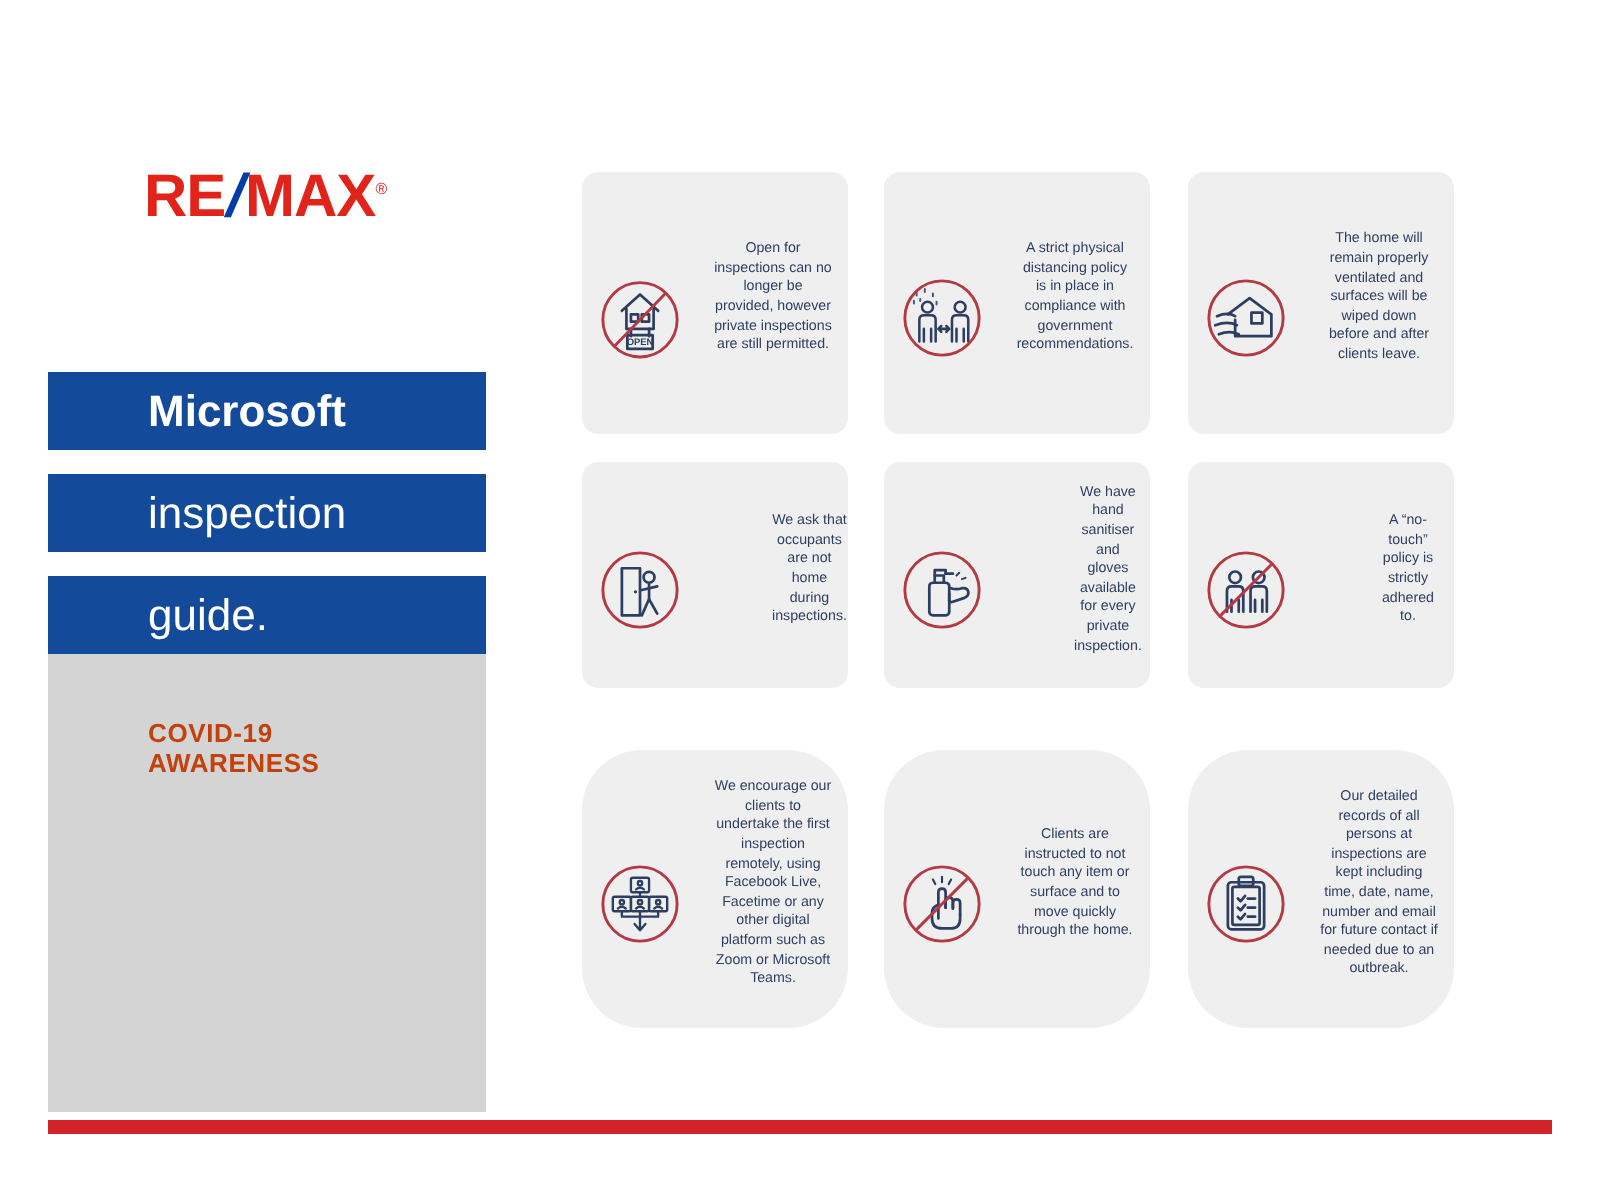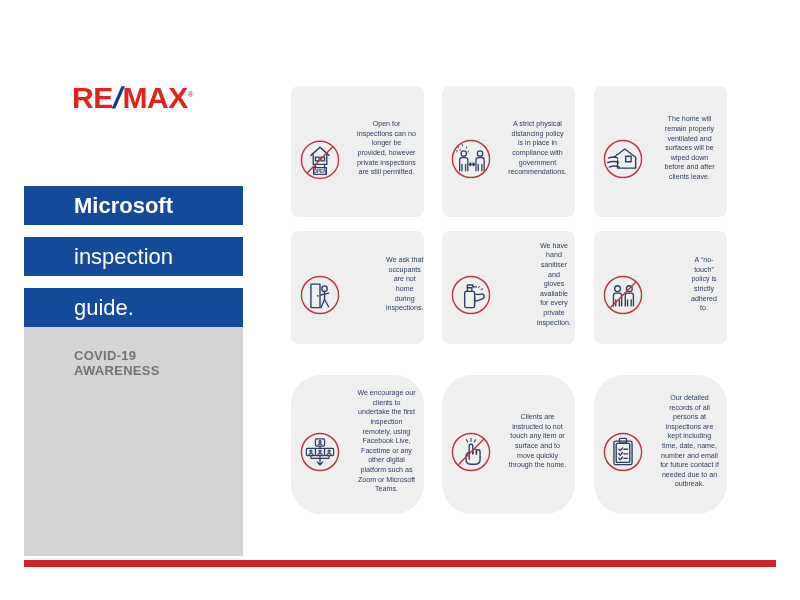--- a/index.html
+++ b/index.html
@@ -81,23 +81,23 @@
     white-space: nowrap;
   }
   #title-bar-1 { top: 186px; }
   #title-bar-1 span { font-weight: bold; }
   #title-bar-2 { top: 237px; }
   #title-bar-3 { top: 288px; padding-left: 38px; }
 
   #covid-awareness {
     position: absolute;
     left: 74px;
-    top: 348px;
+    top: 359px;
     width: 160px;
-    color: #737373;
+    color: #c2410c;
     font-size: 13px;
     font-weight: bold;
     line-height: 15px;
     letter-spacing: 0.3px;
   }
 
   #bottom-red-bar {
     position: absolute;
     left: 24px;
     top: 560px;

